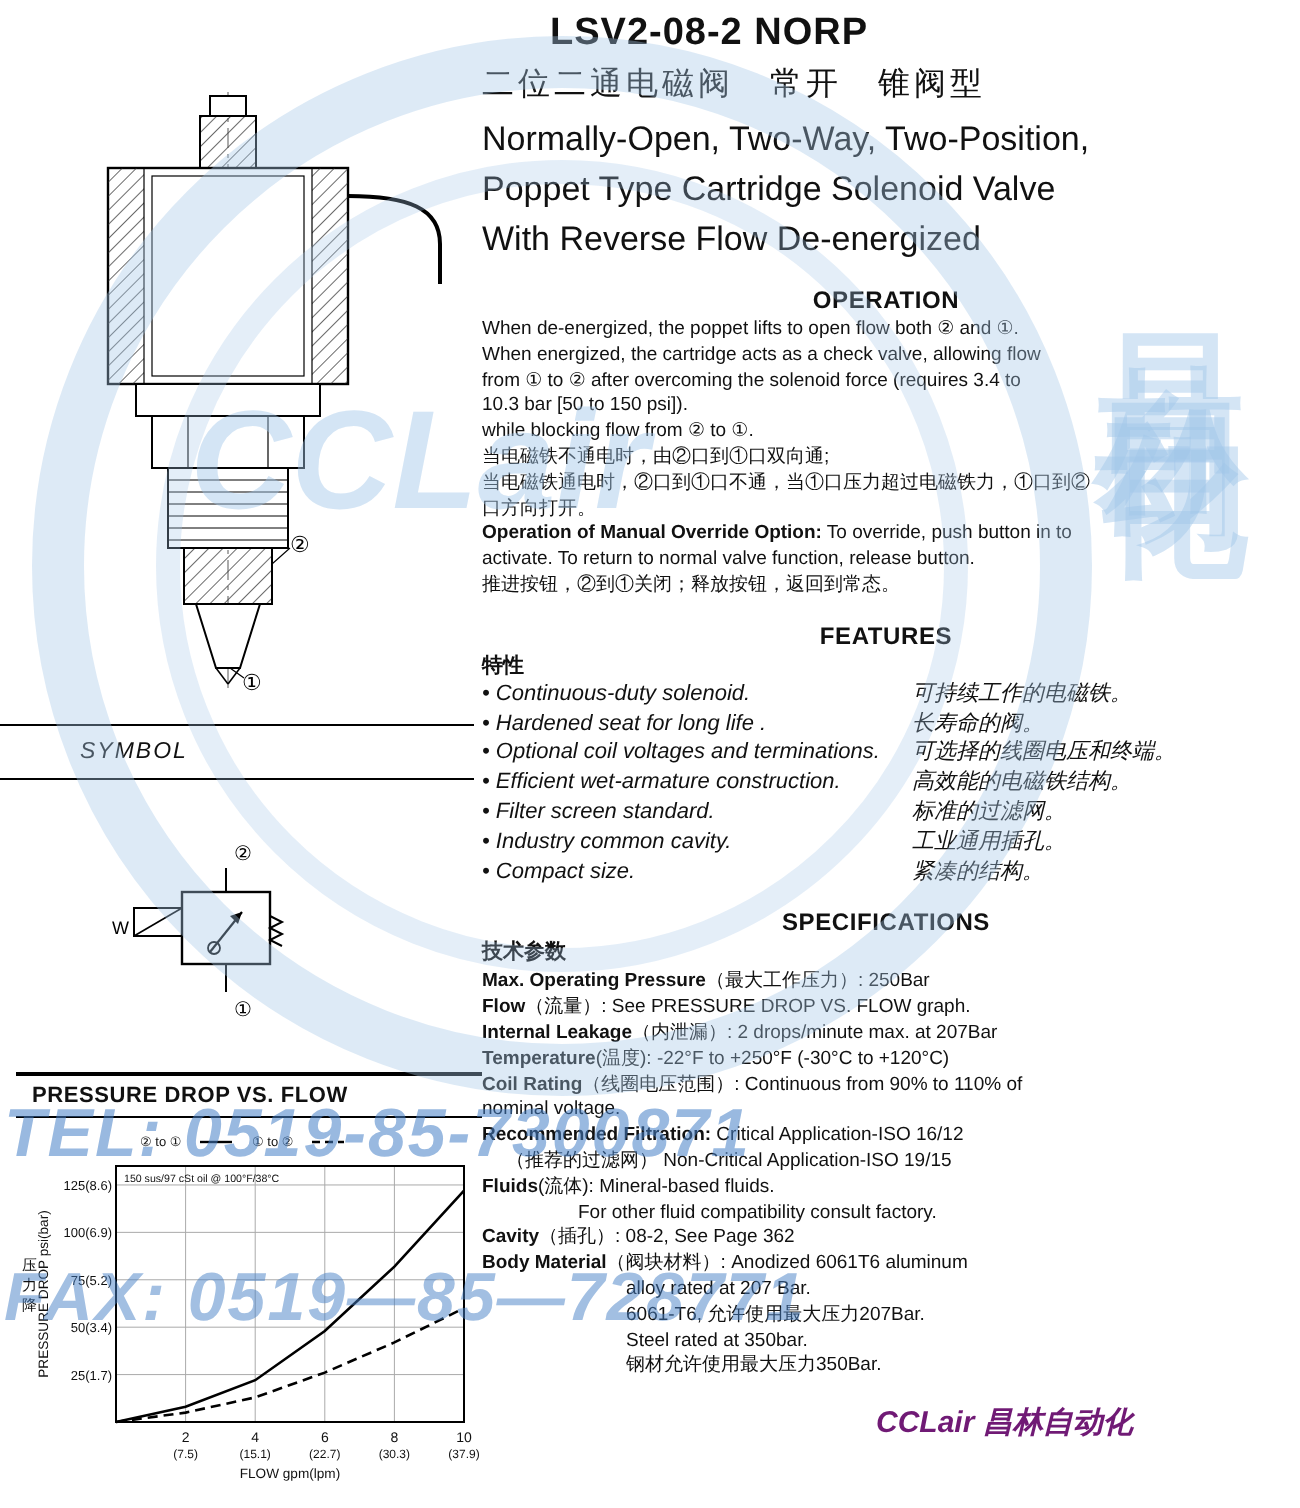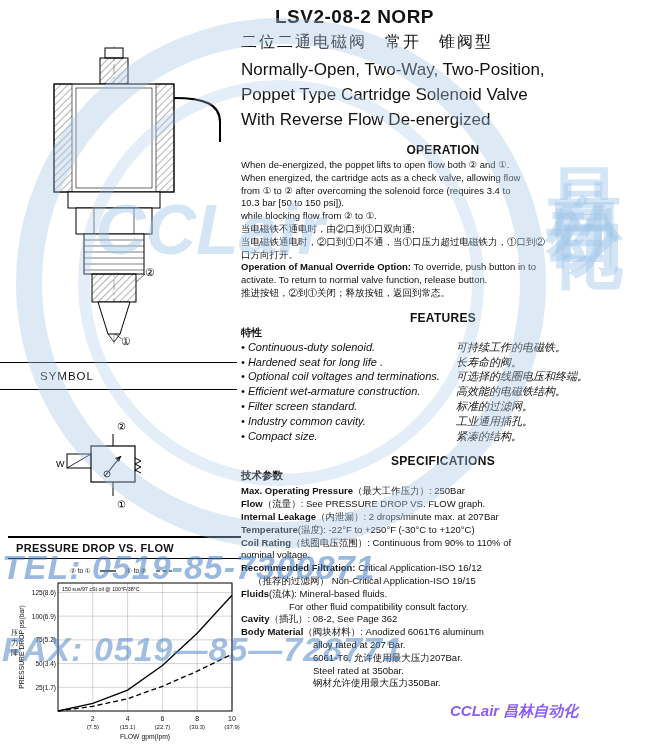--- a/index.html
+++ b/index.html
@@ -19,21 +19,21 @@
   #op-lines{margin-top:2px;}
   #spec-lines{margin-top:2px;}
   .feat-row{display:flex;font-size:11px;line-height:14.8px;font-style:italic;}
   .feat-en{width:215px;}
   .feat-zh{flex:1;}
 
   
   .drawing{position:absolute;left:14px;top:46px;}
   .symbol-strip{position:absolute;left:0;top:362px;width:237px;
       border-top:1.5px solid #000;border-bottom:1.5px solid #000;
-      padding:7px 0 7px 40px;font-size:11.5px;letter-spacing:1px;box-sizing:border-box;}
+      padding:7px 0 7px 40px;font-size:11.5px;letter-spacing:1px;box-sizing:border-box;font-style:italic;}
   .symbol-svg{position:absolute;left:55px;top:418px;}
   .chart-block{position:absolute;left:8px;top:536px;width:233px;}
   .chart-header{border-top:2px solid #000;border-bottom:1px solid #000;
       font-size:11px;font-weight:bold;padding:4px 0 4px 8px;letter-spacing:.3px;}
   #chart-svg{display:block;margin-top:2px;}
   #chart-svg text{font-family:"Liberation Sans",sans-serif;fill:#111;}
 
   
   .wm-layer{position:absolute;inset:0;pointer-events:none;}
   .wm-ring{position:absolute;left:16px;top:18px;width:530px;height:530px;
@@ -42,21 +42,21 @@
       border-color:rgba(165,200,232,.30);}
   .wm-logo-text{position:absolute;left:95px;top:190px;font-size:70px;font-style:italic;
       font-weight:bold;color:rgba(160,198,232,.45);}
   .wm-zh{position:absolute;left:548px;top:108px;writing-mode:vertical-rl;font-size:76px;
       color:rgba(160,198,232,.45);letter-spacing:12px;font-weight:bold;line-height:1;}
   .wm-tel{position:absolute;left:2px;top:548px;font-size:34px;font-weight:bold;
       font-style:italic;color:rgba(70,128,198,.55);letter-spacing:1px;white-space:nowrap;}
   .wm-fax{position:absolute;left:2px;top:630px;font-size:34px;font-weight:bold;
       font-style:italic;color:rgba(70,128,198,.5);letter-spacing:1px;white-space:nowrap;}
   .brand{position:absolute;left:438px;top:702px;font-size:15px;font-weight:bold;
-      font-style:italic;color:#8b5cf6;margin-left:12px;}
+      font-style:italic;color:#701a75;}
 </style>
 </head>
 <body>
 
 <div class="page">
 
   <svg class="drawing" width="222" height="302" viewBox="0 0 222 302">
     <defs>
       <pattern id="hatch" width="5" height="5" patternUnits="userSpaceOnUse" patternTransform="rotate(45)">
         <line x1="0" y1="0" x2="0" y2="5" stroke="#444" stroke-width="0.8"></line>

